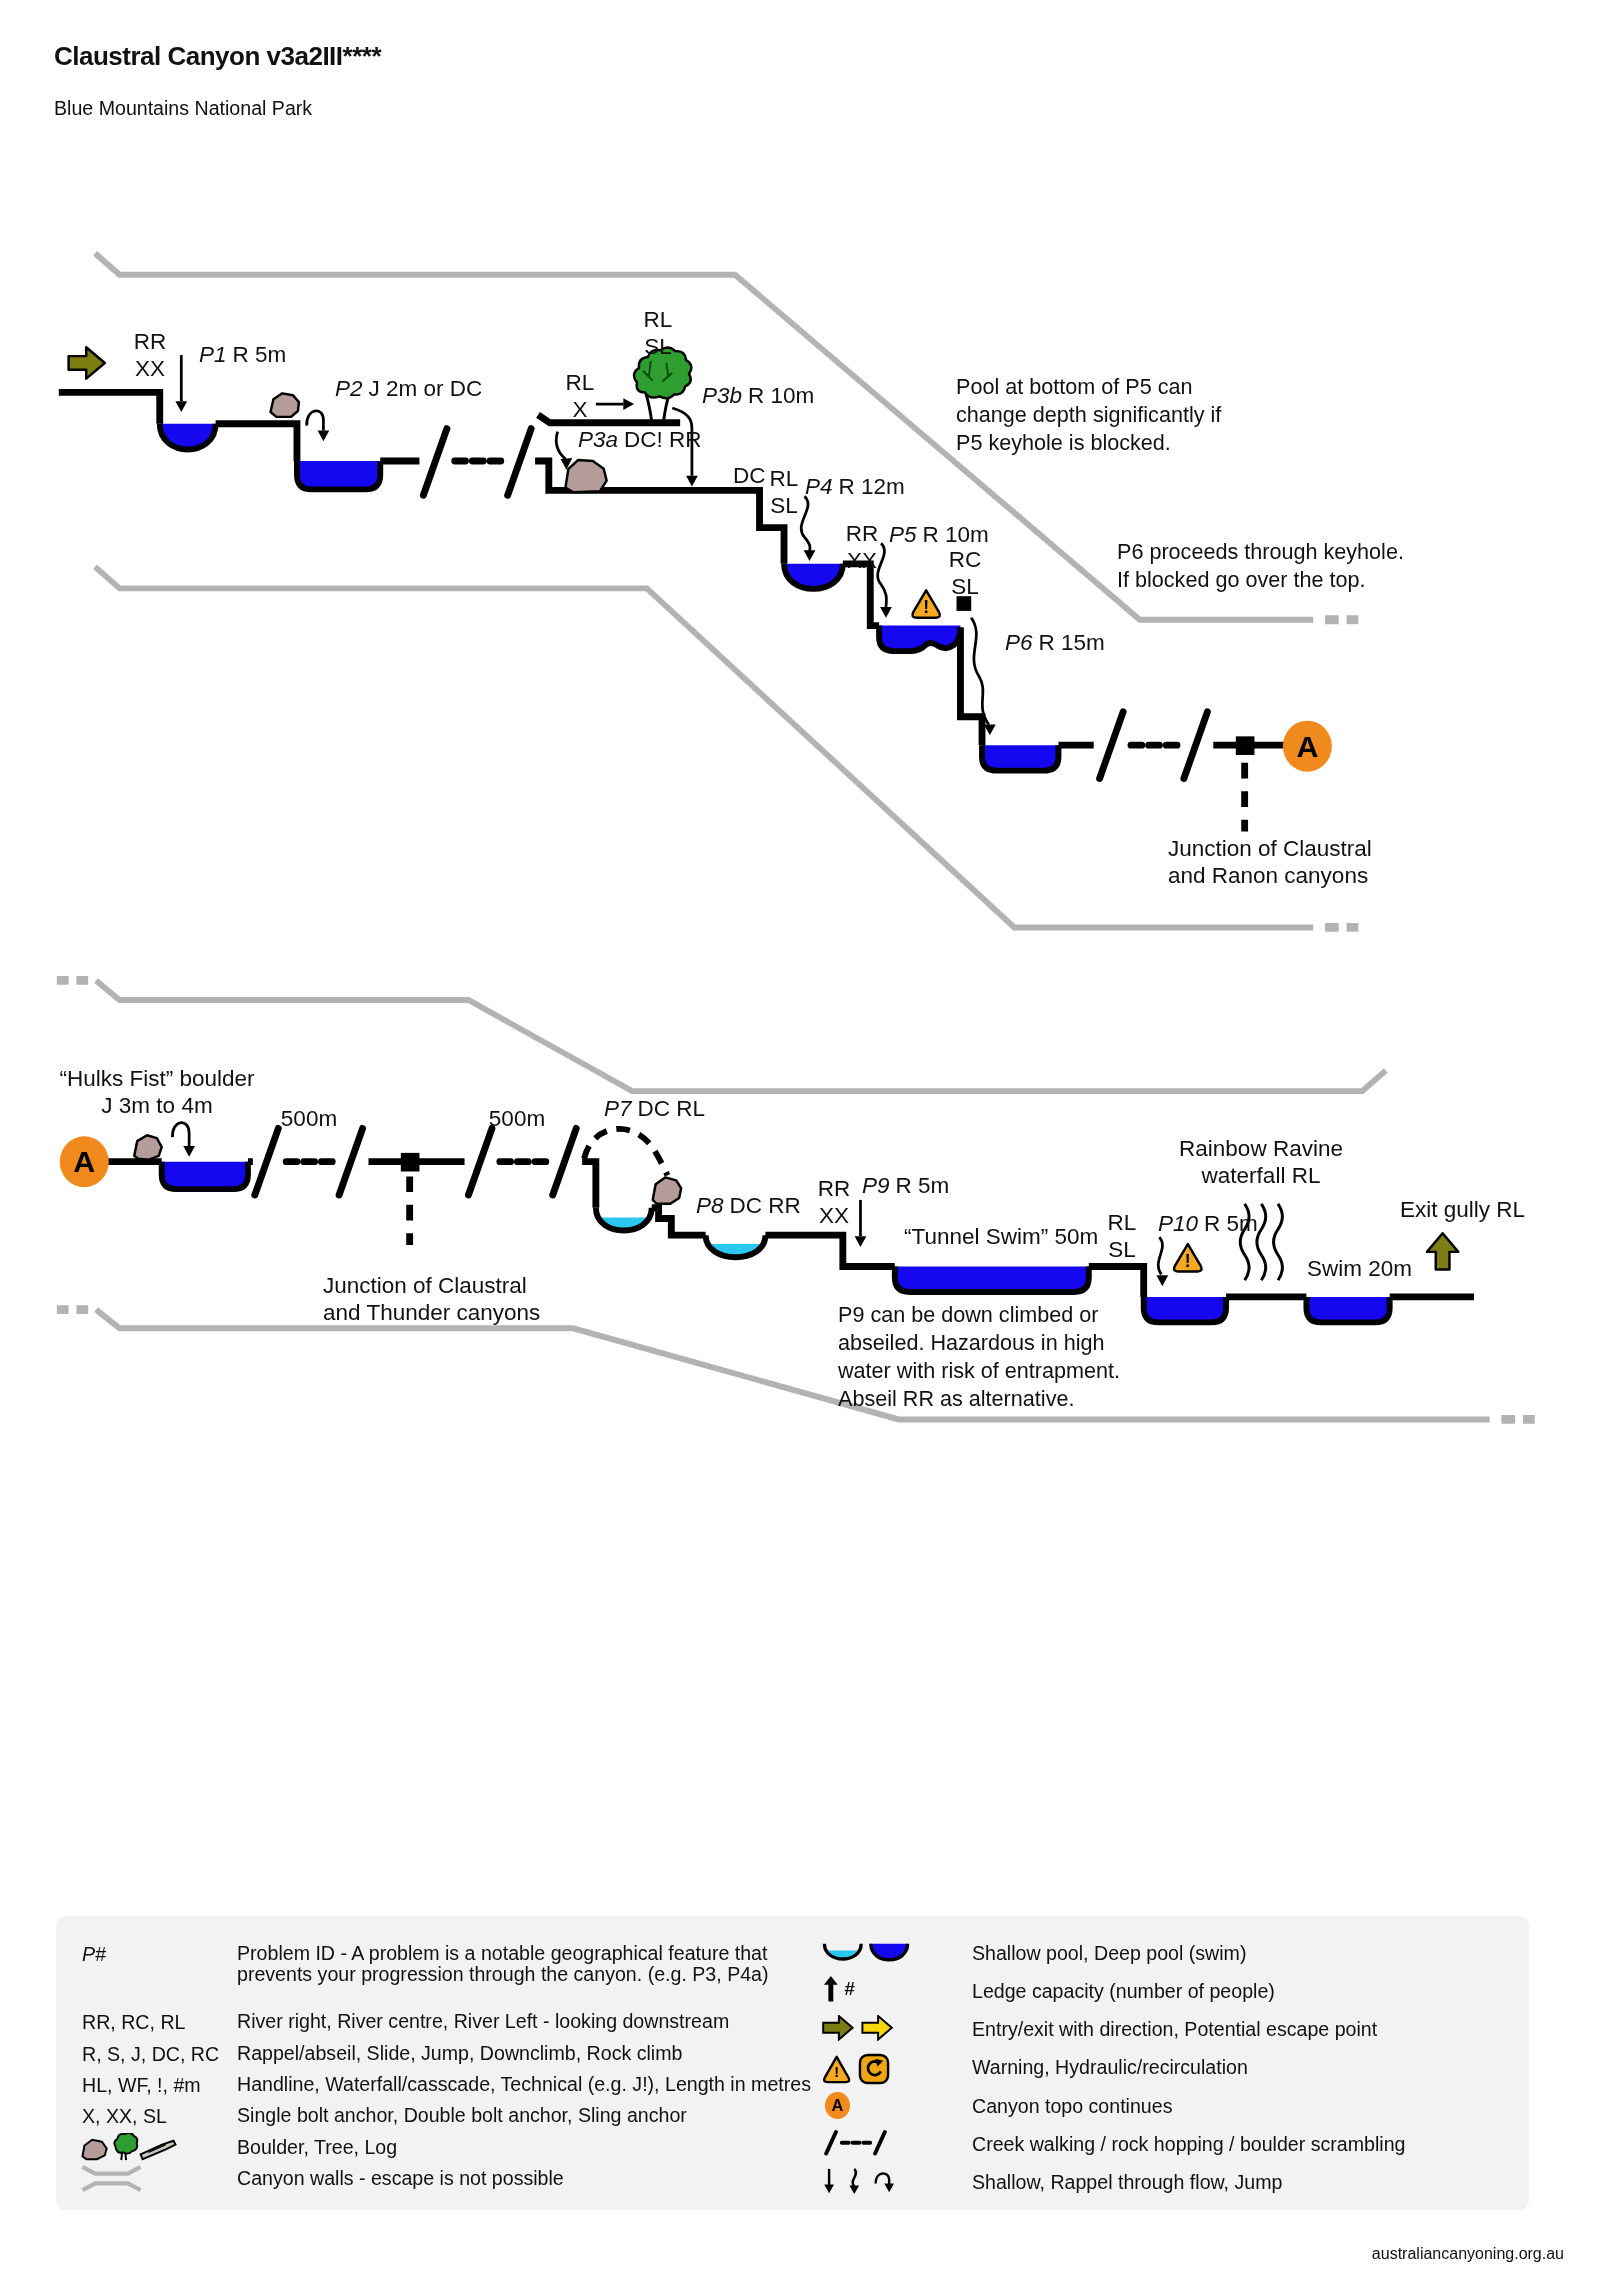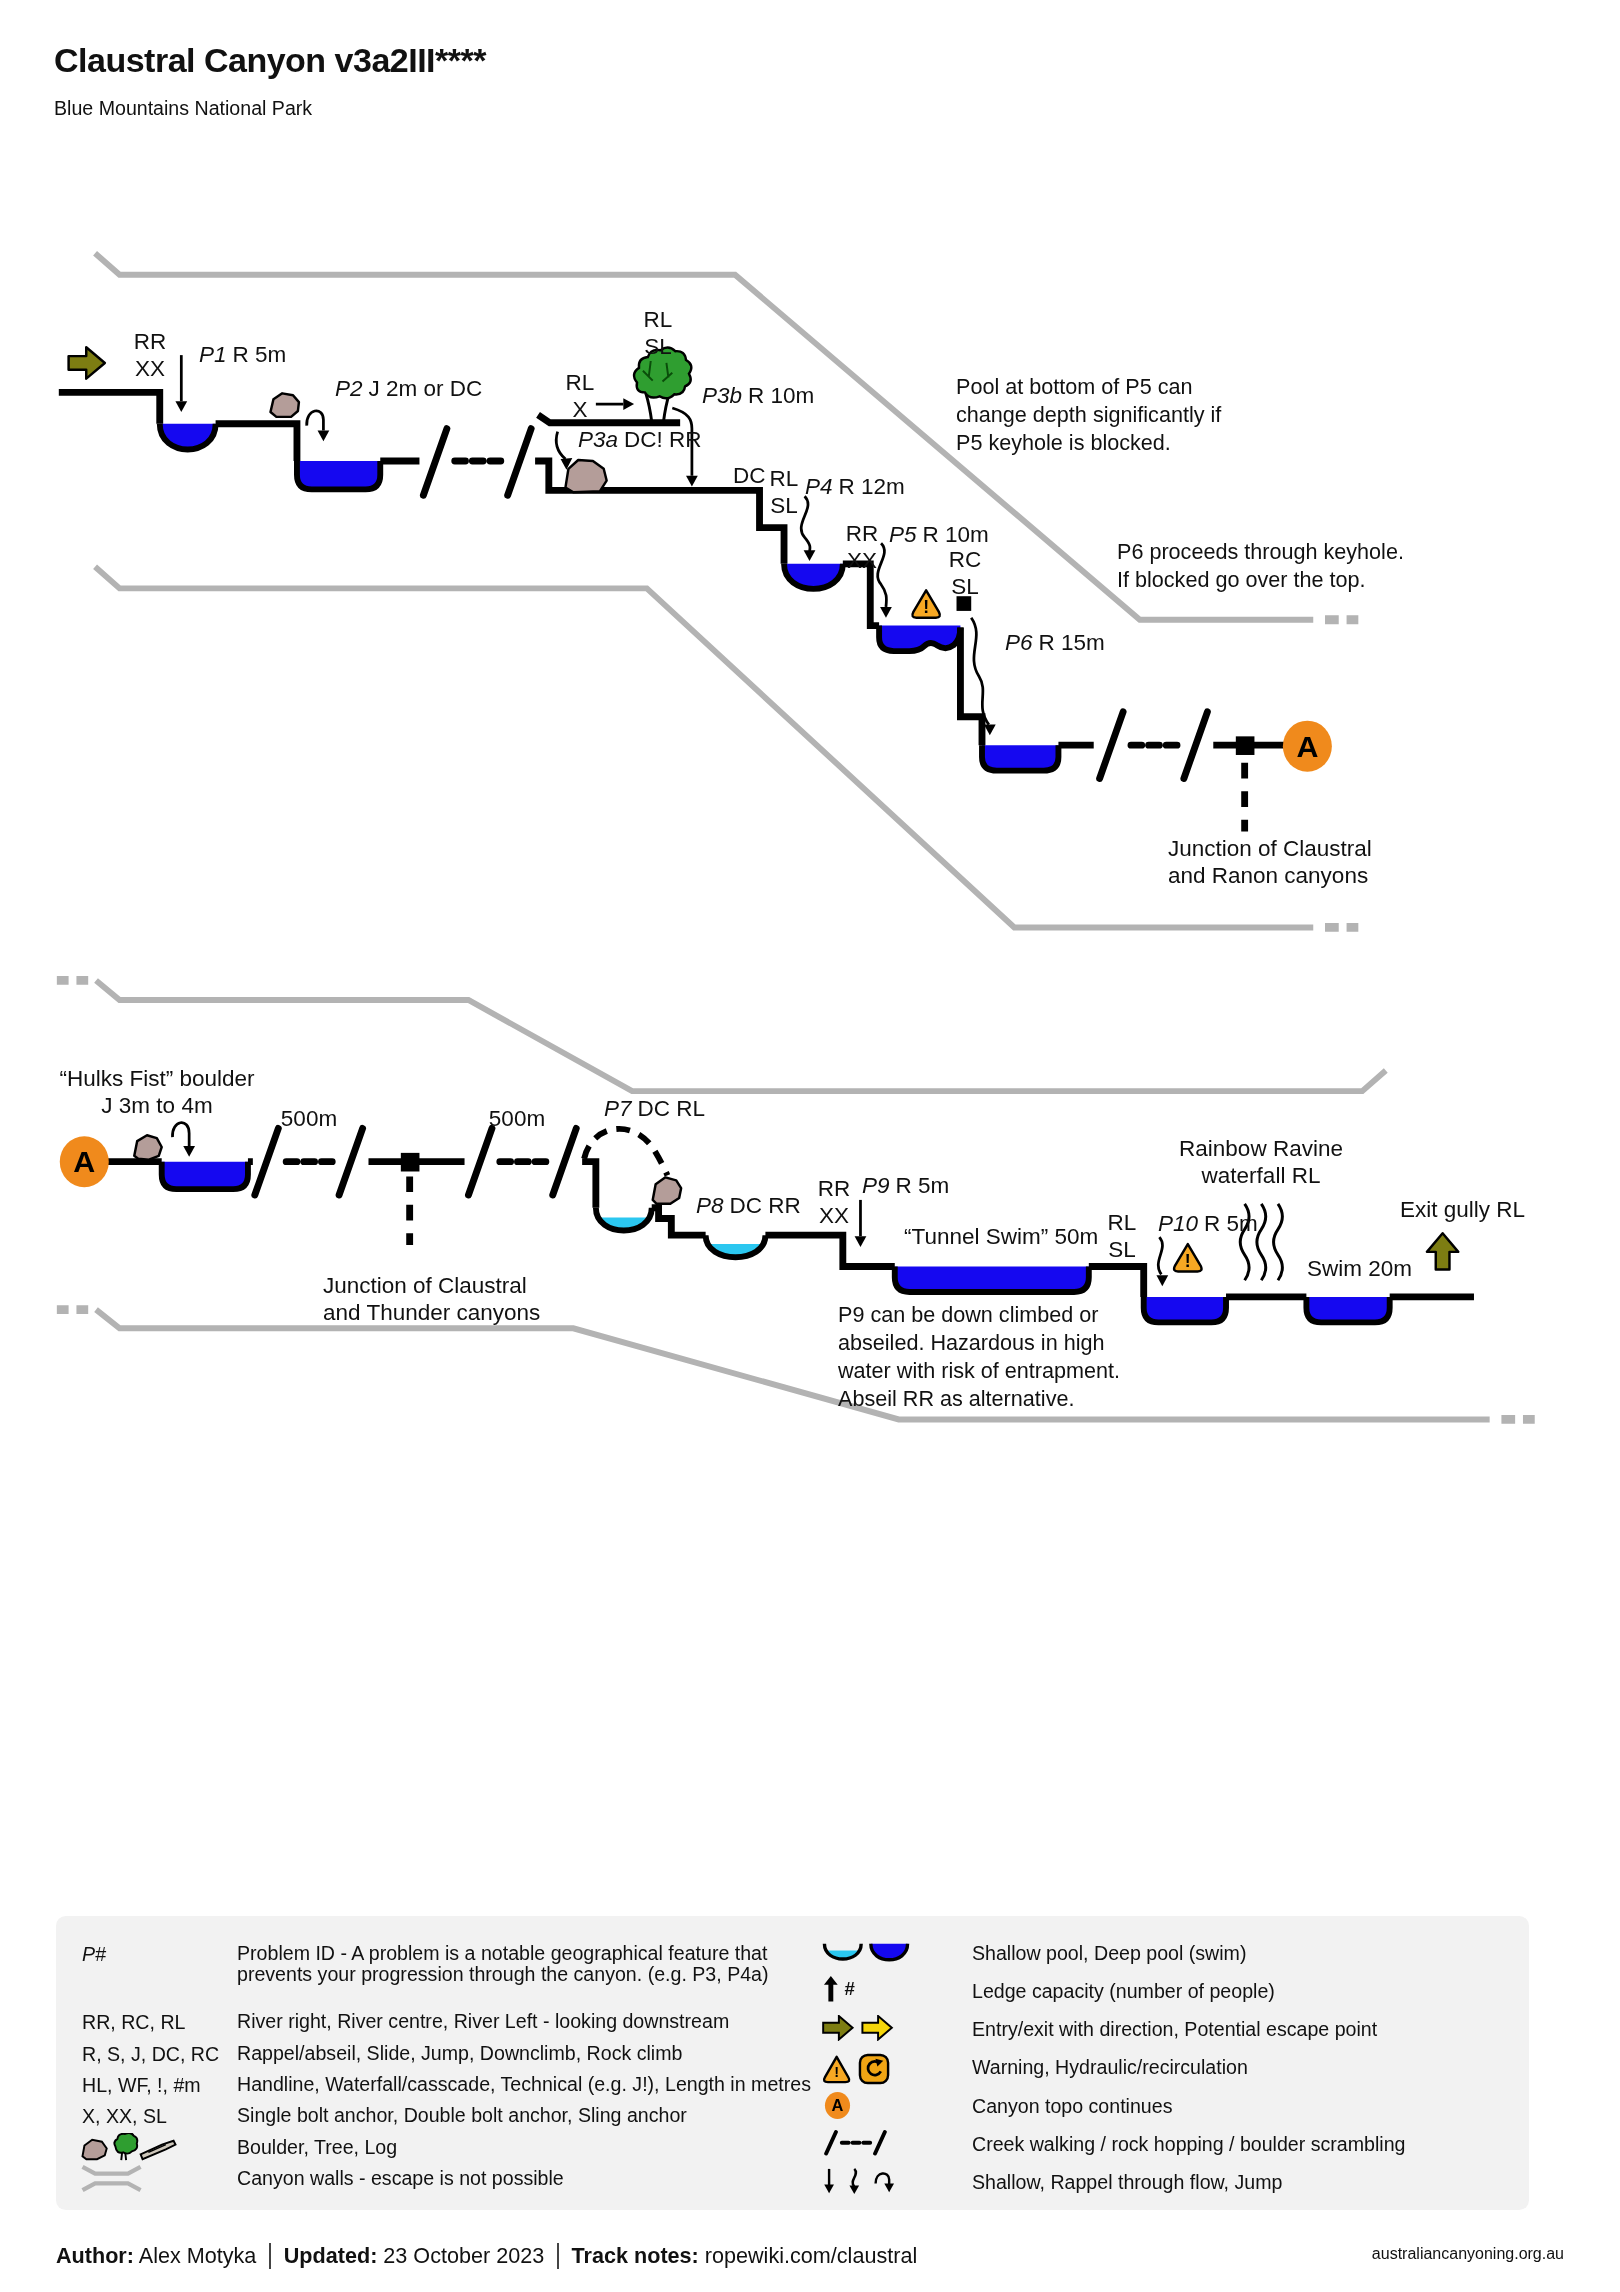--- a/index.html
+++ b/index.html
@@ -1,19 +1,19 @@
 <!DOCTYPE html>
 <html><head>
 <meta charset="utf-8">
 <style>
   html,body{margin:0;padding:0;background:#fff}
   .page{position:relative;width:1620px;height:2293px;background:#fff;overflow:hidden;
         font-family:"Liberation Sans",sans-serif;color:#111}
   svg.topo{position:absolute;left:0;top:0}
-  .title{position:absolute;left:54px;top:41px;font-size:34px;font-weight:700;letter-spacing:-0.5px}
+  .title{position:absolute;left:54px;top:41px;font-size:26px;font-weight:700;letter-spacing:-0.5px}
   .subtitle{position:absolute;left:54px;top:97px;font-size:19.6px}
   .lbl{position:absolute;font-size:22.5px;line-height:26.5px;white-space:pre-line}
   .ctr{transform:translateX(-50%);text-align:center}
   .pid{font-style:italic;margin-right:5.9px}
   .note{font-size:21.6px;line-height:28px}
   .legendbox{position:absolute;left:56px;top:1916px;width:1473px;height:294px;
              background:#f2f2f2;border-radius:9.8px}
   .lsym{position:absolute;font-size:19.6px;white-space:nowrap}
   .lsym i{font-style:italic}
   .ldesc{position:absolute;font-size:19.6px;line-height:21px;white-space:pre-line}
@@ -349,23 +349,16 @@
       </g>
       <g fill="#000">
         <polygon points="3,19 13,19 8,28"></polygon>
         <polygon points="29,20 39,20 34,29"></polygon>
         <polygon points="65,18 75,18 70,27"></polygon>
       </g>
     </svg>
   </div>
   <div class="ldesc" style="left:972px;top:2172px">Shallow, Rappel through flow, Jump</div>
 
-  <div class="footer">
-    <span><b>Author:</b> <span>Alex Motyka</span></span>
-    <span class="fdiv"></span>
-    <span><b>Updated:</b> <span>23 October 2023</span></span>
-    <span class="fdiv"></span>
-    <span><b>Track notes:</b> <span>ropewiki.com/claustral</span></span>
-  </div>
   <div class="site">australiancanyoning.org.au</div>
 
 </div>
 
 
 </body></html>

